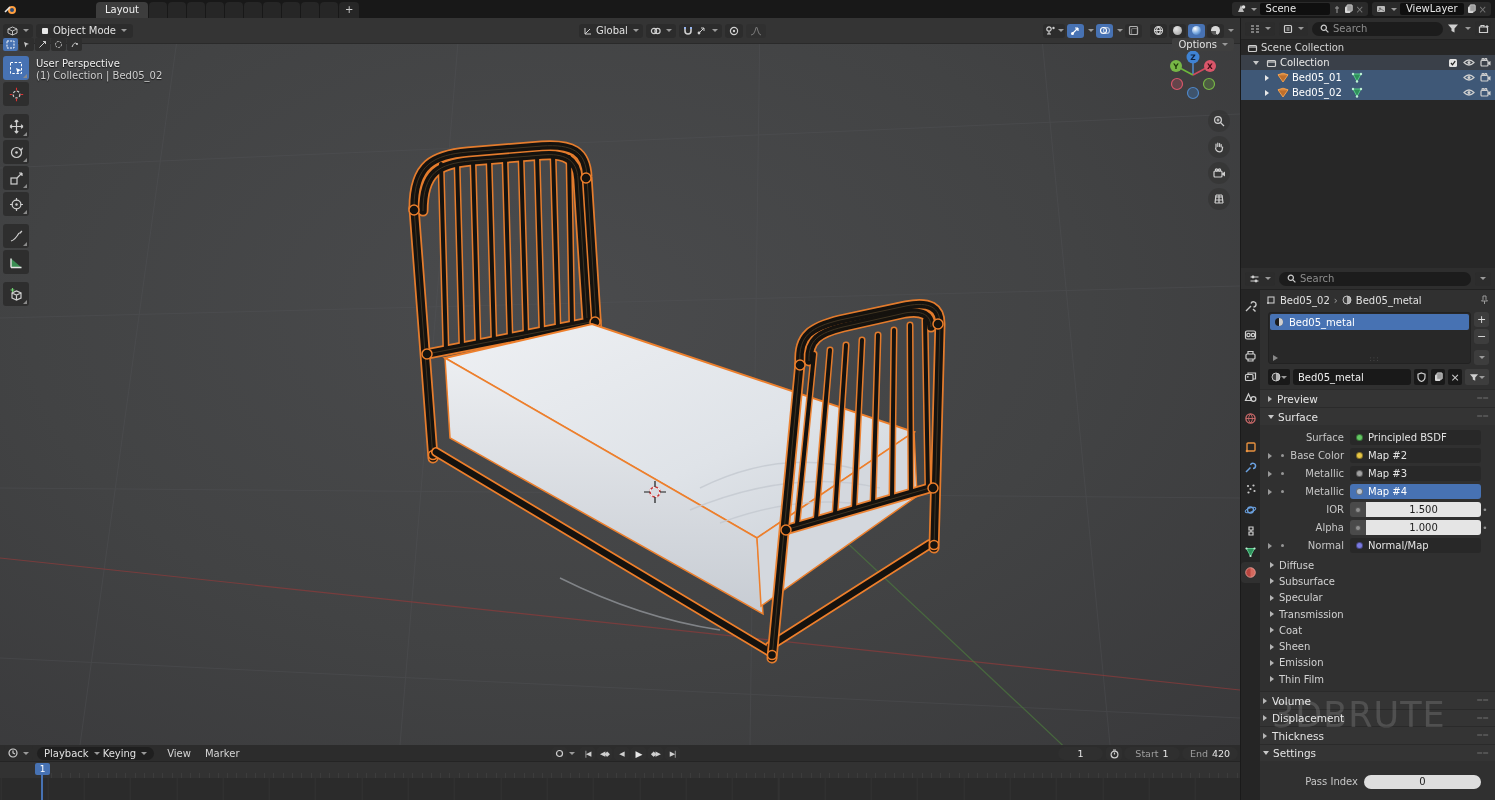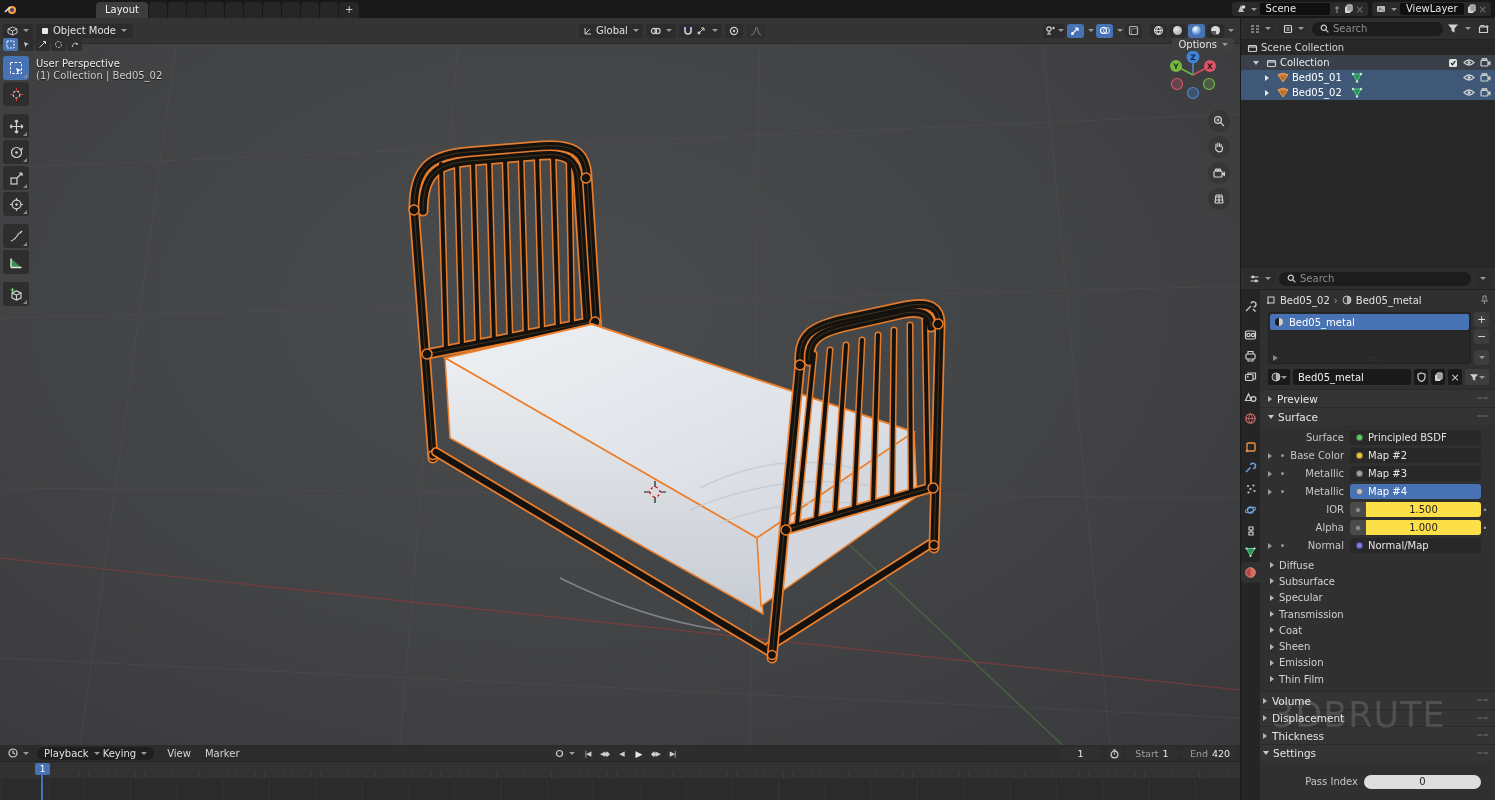--- a/index.html
+++ b/index.html
@@ -89,21 +89,21 @@
   .panel-h .grip{position:absolute;right:6px;color:#5c5c5c;font-size:8px;letter-spacing:1px}
   .prow{height:17px;display:flex;align-items:center;margin:1px 6px 1px 0}
   .prow .pre{width:26px;display:flex;align-items:center;justify-content:flex-end;gap:4px;padding-right:2px}
   .dot{width:3px;height:3px;border-radius:50%;background:#969696}
   .prow .lab{width:64px;text-align:right;color:#c6c6c6;font-size:10px;padding-right:6px;white-space:nowrap}
   .fld-dark{flex:1;background:#282828;border-radius:3px;height:15px;display:flex;align-items:center;gap:5px;padding:0 6px;color:#e3e3e3;font-size:10px}
   .fld-dark.hl{background:#4772b3;color:#fff}
   .sockdot{width:7px;height:7px;border-radius:50%;border:1px solid rgba(0,0,0,.4)}
   .fld-split{flex:1;height:15px;display:flex;border-radius:3px;overflow:hidden}
   .fs-l{width:16px;background:#4a4a4a;display:flex;align-items:center;justify-content:center}
-  .fs-r{flex:1;background:#fde047;color:#1c1c1c;font-size:10px;display:flex;align-items:center;justify-content:center}
+  .fs-r{flex:1;background:#e5e5e5;color:#1c1c1c;font-size:10px;display:flex;align-items:center;justify-content:center}
   .deco{width:8px;text-align:center;color:#8f8f8f;font-size:9px}
   .psec{height:16.3px;display:flex;align-items:center;padding-left:10px;font-size:10px;color:#d2d2d2}
   .lpanel{height:17.5px;display:flex;align-items:center;padding-left:3px;font-size:10.5px;color:#e4e4e4;background:#343434;border-top:1px solid #2a2a2a;position:relative}
   .lpanel .grip{position:absolute;right:6px;color:#5c5c5c;font-size:8px;letter-spacing:1px}
   .fld-light{flex:1;background:#dedede;border-radius:7px;height:14px;color:#1c1c1c;font-size:10px;display:flex;align-items:center;justify-content:center}
   #watermark{position:absolute;left:1272px;top:695px;font-size:35px;font-weight:normal;color:rgba(255,255,255,.14);letter-spacing:1px;z-index:40;pointer-events:none}
   svg{display:block}
   .ic{stroke:#cfcfcf;fill:none;stroke-width:1.2}
 </style>
 </head>

